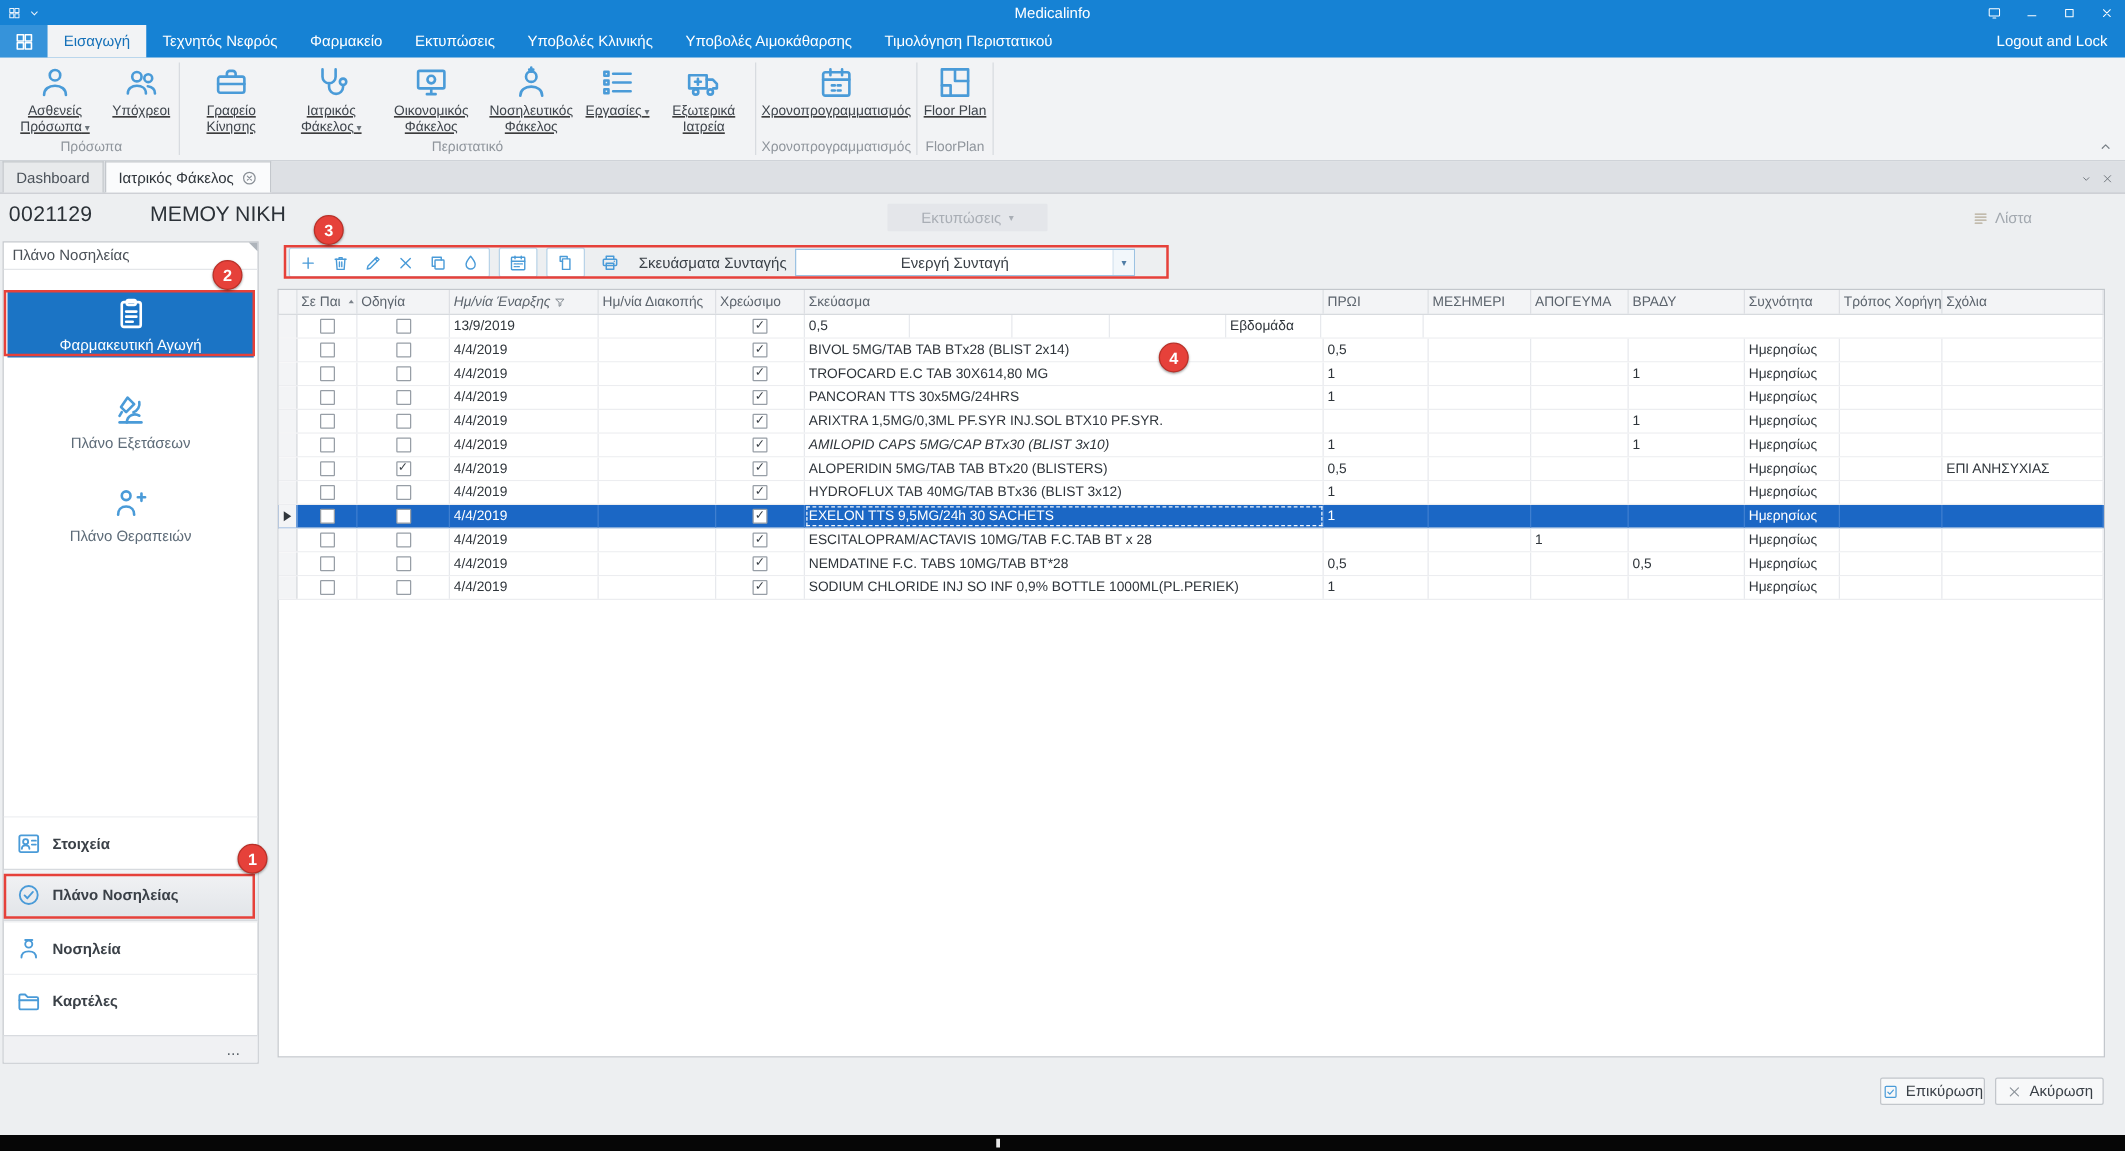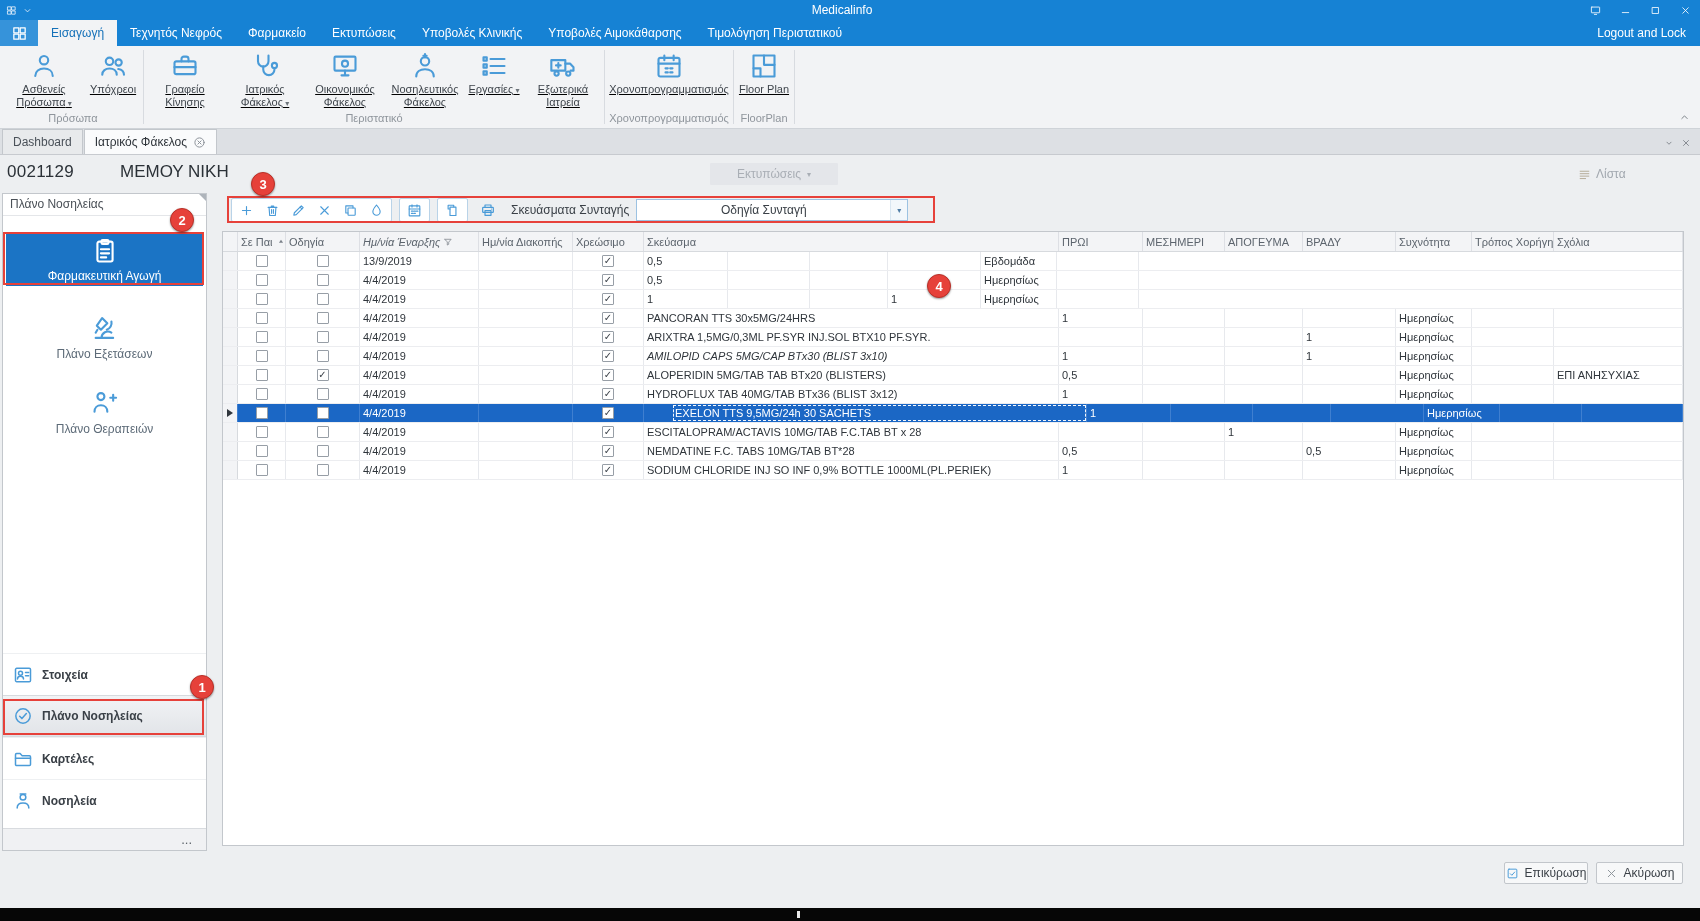--- a/index.html
+++ b/index.html
@@ -436,35 +436,35 @@
           <svg viewBox="0 0 24 24">
             <circle cx="12" cy="12" r="8.6"></circle>
             <path d="M8 12.4l2.7 2.7 5.3-6"></path>
           </svg>
         </span>
         <span>Πλάνο Νοσηλείας</span>
       </div>
       <div class="sb-item">
         <span class="ico" style="width: 20px; height: 20px;">
           <svg viewBox="0 0 24 24">
-            <path d="M3 18.5V6.8c0-.7.6-1.3 1.3-1.3h4.2L11 8h8.7c.7 0 1.3.6 1.3 1.3v9.2c0 .7-.6 1.3-1.3 1.3H4.3c-.7 0-1.3-.6-1.3-1.3z"></path>
-            <path d="M3 11h18"></path>
-          </svg>
-        </span>
-        <span>Καρτέλες</span>
-      </div>
-      <div class="sb-item">
-        <span class="ico" style="width: 20px; height: 20px;">
-          <svg viewBox="0 0 24 24">
             <circle cx="12" cy="7.5" r="3.4"></circle>
             <path d="M5 20.5c0-4 3-6 7-6s7 2 7 6"></path>
             <path d="M8.6 3.6h6.8"></path>
           </svg>
         </span>
         <span>Νοσηλεία</span>
+      </div>
+      <div class="sb-item">
+        <span class="ico" style="width: 20px; height: 20px;">
+          <svg viewBox="0 0 24 24">
+            <path d="M3 18.5V6.8c0-.7.6-1.3 1.3-1.3h4.2L11 8h8.7c.7 0 1.3.6 1.3 1.3v9.2c0 .7-.6 1.3-1.3 1.3H4.3c-.7 0-1.3-.6-1.3-1.3z"></path>
+            <path d="M3 11h18"></path>
+          </svg>
+        </span>
+        <span>Καρτέλες</span>
       </div>
     </div>
   <div class="sb-more">...</div>
 </div>
 
 <div class="grid-toolbar">
   <div class="toolbar-buttons">
       <div class="tgroup">
         <div class="tbtn">
           <span class="ico" style="width: 15px; height: 15px;">
@@ -540,21 +540,21 @@
             <path d="M7.5 8V4.5h9V8"></path>
             <rect x="4" y="8" width="16" height="7.5" rx="1"></rect>
             <rect x="7.5" y="13" width="9" height="7"></rect>
             <circle cx="17.2" cy="10.5" r=".9" fill="currentColor" stroke="none"></circle>
           </svg>
         </span>
       </div>
     </div>
   <span class="tb-label">Σκευάσματα Συνταγής</span>
   <div class="combo">
-    <span class="combo-val">Οδηγία Συνταγή</span>
+    <span class="combo-val">Ενεργή Συνταγή</span>
     <span class="combo-caret">▾</span>
   </div>
 </div>
 
 <div class="panel">
   <div class="ghead">
       <div class="hcell ind"></div>
       <div class="hcell" style="width: 48px;">
         <span>Σε Παι</span>
         <span class="ico hicon">
@@ -633,20 +633,21 @@
           <div class="cb"></div>
         </div>
         <div class="gcell center" style="width: 74px;">
           <div class="cb"></div>
         </div>
         <div class="gcell" style="width: 119px;">4/4/2019</div>
         <div class="gcell" style="width: 94px;"></div>
         <div class="gcell center" style="width: 71px;">
           <div class="cb checked">✓</div>
         </div>
+        <div class="gcell" style="width: 415px;">BIVOL 5MG/TAB TAB BTx28 (BLIST 2x14)</div>
         <div class="gcell" style="width: 84px;">0,5</div>
         <div class="gcell" style="width: 82px;"></div>
         <div class="gcell" style="width: 78px;"></div>
         <div class="gcell" style="width: 93px;"></div>
         <div class="gcell" style="width: 76px;">Ημερησίως</div>
         <div class="gcell" style="width: 82px;"></div>
         <div class="gcell" style="flex: 1 1 0%;"></div>
       </div>
       <div class="grow">
         <div class="gcell ind"></div>
@@ -654,20 +655,21 @@
           <div class="cb"></div>
         </div>
         <div class="gcell center" style="width: 74px;">
           <div class="cb"></div>
         </div>
         <div class="gcell" style="width: 119px;">4/4/2019</div>
         <div class="gcell" style="width: 94px;"></div>
         <div class="gcell center" style="width: 71px;">
           <div class="cb checked">✓</div>
         </div>
+        <div class="gcell" style="width: 415px;">TROFOCARD E.C TAB 30X614,80 MG</div>
         <div class="gcell" style="width: 84px;">1</div>
         <div class="gcell" style="width: 82px;"></div>
         <div class="gcell" style="width: 78px;"></div>
         <div class="gcell" style="width: 93px;">1</div>
         <div class="gcell" style="width: 76px;">Ημερησίως</div>
         <div class="gcell" style="width: 82px;"></div>
         <div class="gcell" style="flex: 1 1 0%;"></div>
       </div>
       <div class="grow">
         <div class="gcell ind"></div>
@@ -787,21 +789,21 @@
           <div class="cb"></div>
         </div>
         <div class="gcell center" style="width: 74px;">
           <div class="cb"></div>
         </div>
         <div class="gcell" style="width: 119px;">4/4/2019</div>
         <div class="gcell" style="width: 94px;"></div>
         <div class="gcell center" style="width: 71px;">
           <div class="cb checked">✓</div>
         </div>
-        <div class="gcell focus" style="width: 415px; margin-left: 28px;">EXELON TTS 9,5MG/24h 30 SACHETS</div>
+        <div class="gcell focus" style="width: 415px;">EXELON TTS 9,5MG/24h 30 SACHETS</div>
         <div class="gcell" style="width: 84px;">1</div>
         <div class="gcell" style="width: 82px;"></div>
         <div class="gcell" style="width: 78px;"></div>
         <div class="gcell" style="width: 93px;"></div>
         <div class="gcell" style="width: 76px;">Ημερησίως</div>
         <div class="gcell" style="width: 82px;"></div>
         <div class="gcell" style="flex: 1 1 0%;"></div>
       </div>
       <div class="grow">
         <div class="gcell ind"></div>

